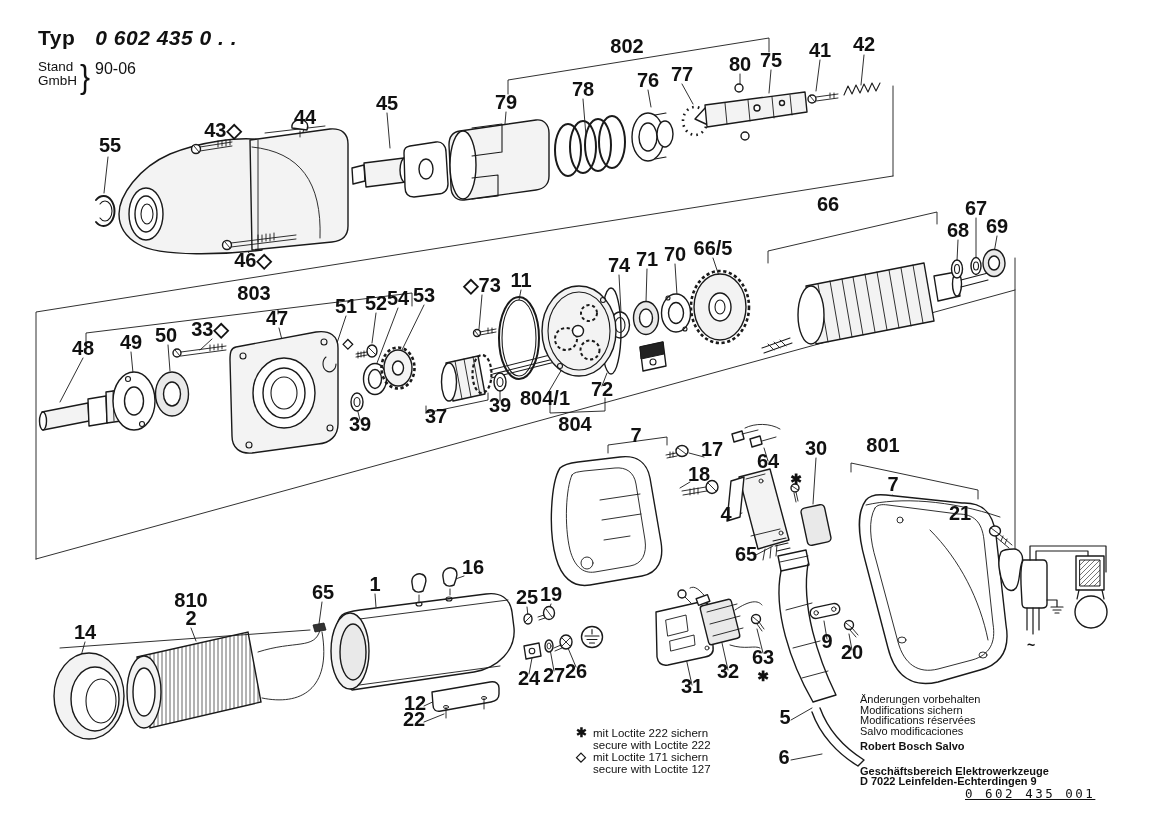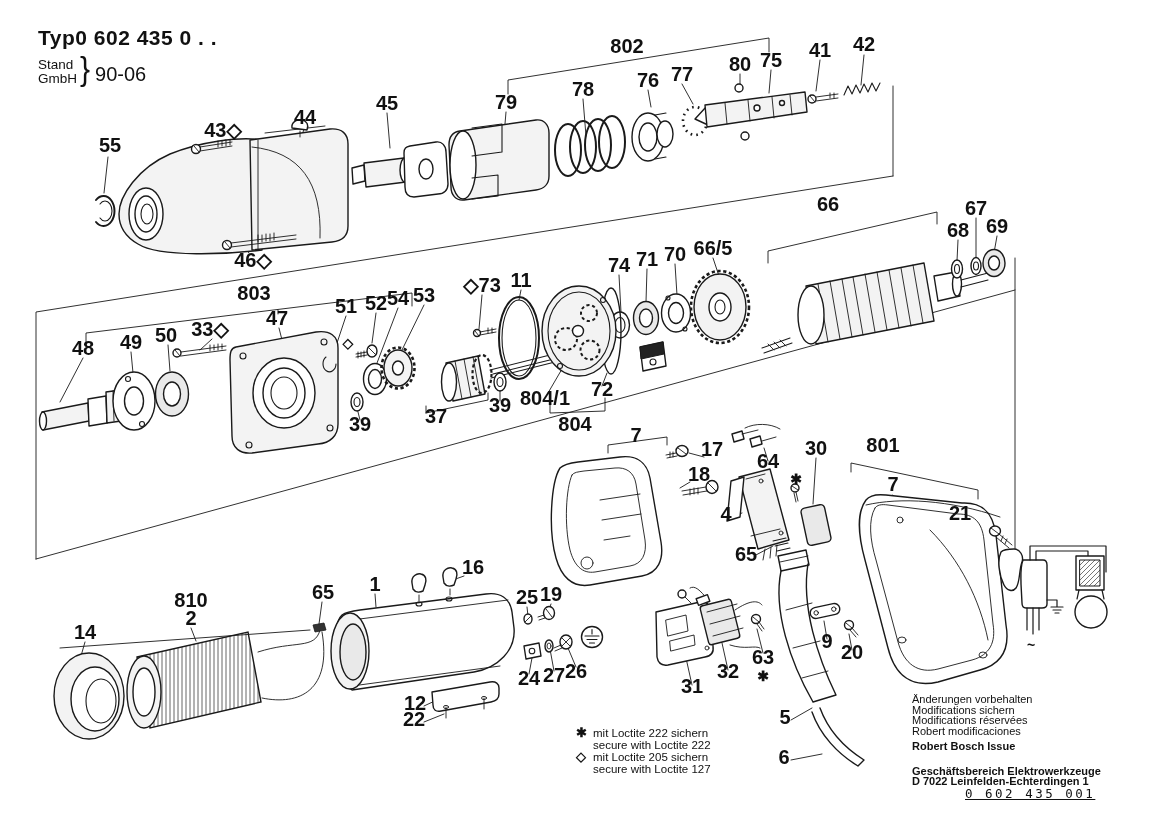--- a/index.html
+++ b/index.html
@@ -12,31 +12,31 @@
   .se{stroke:#1a1a1a;stroke-width:1.4;fill:#e9e9e9;stroke-linejoin:round;}
   .thin{stroke-width:0.9;}
   .med{stroke-width:1.1;}
   .th2{stroke-width:2;}
   .teeth{stroke:#1a1a1a;stroke-width:2.6;fill:none;stroke-dasharray:3.2,2.6;}
   .plabel{font:bold 20px "Liberation Sans",sans-serif;fill:#111;text-anchor:middle;}
   .plabel.small{font-size:14px;}
   
   .hdr{position:absolute;left:38px;top:26px;}
   .hdr .typline{font-size:21px;font-weight:bold;letter-spacing:0.5px;white-space:nowrap;}
-  .hdr .typline .num{margin-left:0;}
-  .standrow{display:flex;align-items:flex-end;margin-top:2px;}
+  .hdr .typline .num{margin-left:20px;font-style:italic;}
+  .standrow{display:flex;align-items:flex-start;margin-top:10px;}
   .standcol{display:flex;flex-direction:column;font-size:13.5px;line-height:14px;}
   .brace{font-size:30px;font-weight:400;margin:0 5px 0 3px;transform:scaleY(1.1);}
-  .issueval{font-size:20px;}
+  .issueval{font-size:16px;}
   
   .legend{position:absolute;left:576px;top:727px;font-size:11.5px;line-height:12px;}
   .lrow{display:flex;}
   .lsym{width:17px;font-weight:bold;font-size:13px;flex:none;}
   
-  .foot{position:absolute;left:912px;top:694px;font-size:11px;line-height:10.5px;}
+  .foot{position:absolute;left:860px;top:694px;font-size:11px;line-height:10.5px;}
   .foot .co{font-weight:bold;margin-top:5px;}
   .docnum{position:absolute;left:965px;top:786px;font-family:"DejaVu Sans Mono",monospace;
           font-size:12.5px;letter-spacing:2.5px;white-space:nowrap;text-decoration:underline;}
 </style>
 </head>
 <body>
 
 <div class="sheet">
 
 <svg width="1169" height="826" viewBox="0 0 1169 826">
@@ -525,33 +525,33 @@
   <div class="lrow">
     <span class="lsym">✱</span>
     <span>mit Loctite 222 sichern</span>
   </div>
   <div class="lrow">
     <span class="lsym"></span>
     <span>secure with Loctite 222</span>
   </div>
   <div class="lrow">
     <span class="lsym">◇</span>
-    <span>mit Loctite 205 sichern</span>
+    <span>mit Loctite 171 sichern</span>
   </div>
   <div class="lrow">
     <span class="lsym"></span>
     <span>secure with Loctite 127</span>
   </div>
 </div>
 
 <div class="foot">
   <div>Änderungen vorbehalten</div>
   <div>Modifications sichern</div>
   <div>Modifications réservées</div>
-  <div>Robert modificaciones</div>
-  <div class="co">Robert Bosch Issue</div>
+  <div>Salvo modificaciones</div>
+  <div class="co">Robert Bosch Salvo</div>
   <div class="co" style="margin-top:14px">Geschäftsbereich Elektrowerkzeuge</div>
-  <div class="co" style="margin-top:0">D 7022 Leinfelden-Echterdingen 1</div>
+  <div class="co" style="margin-top:0">D 7022 Leinfelden-Echterdingen 9</div>
 </div>
 
 <div class="docnum">0 602 435 001</div>
 
 </div>
 
 </body></html>

